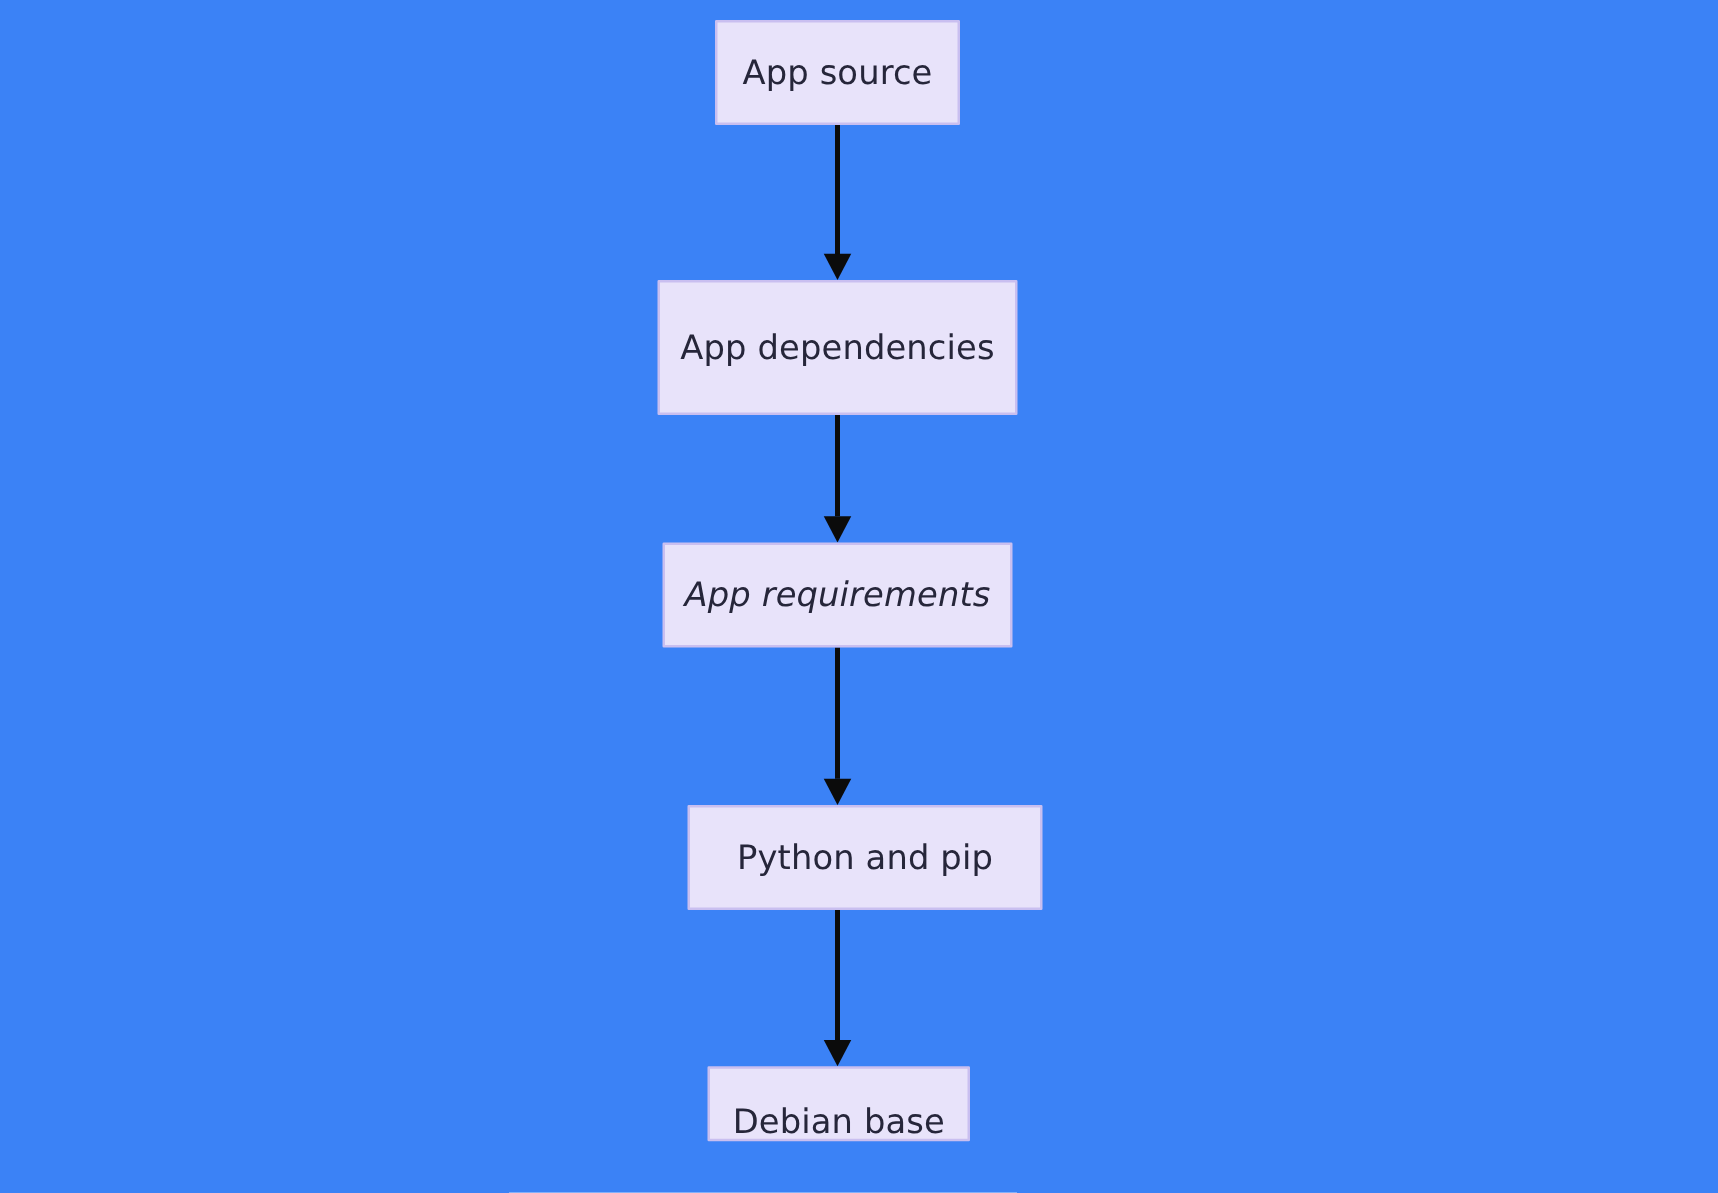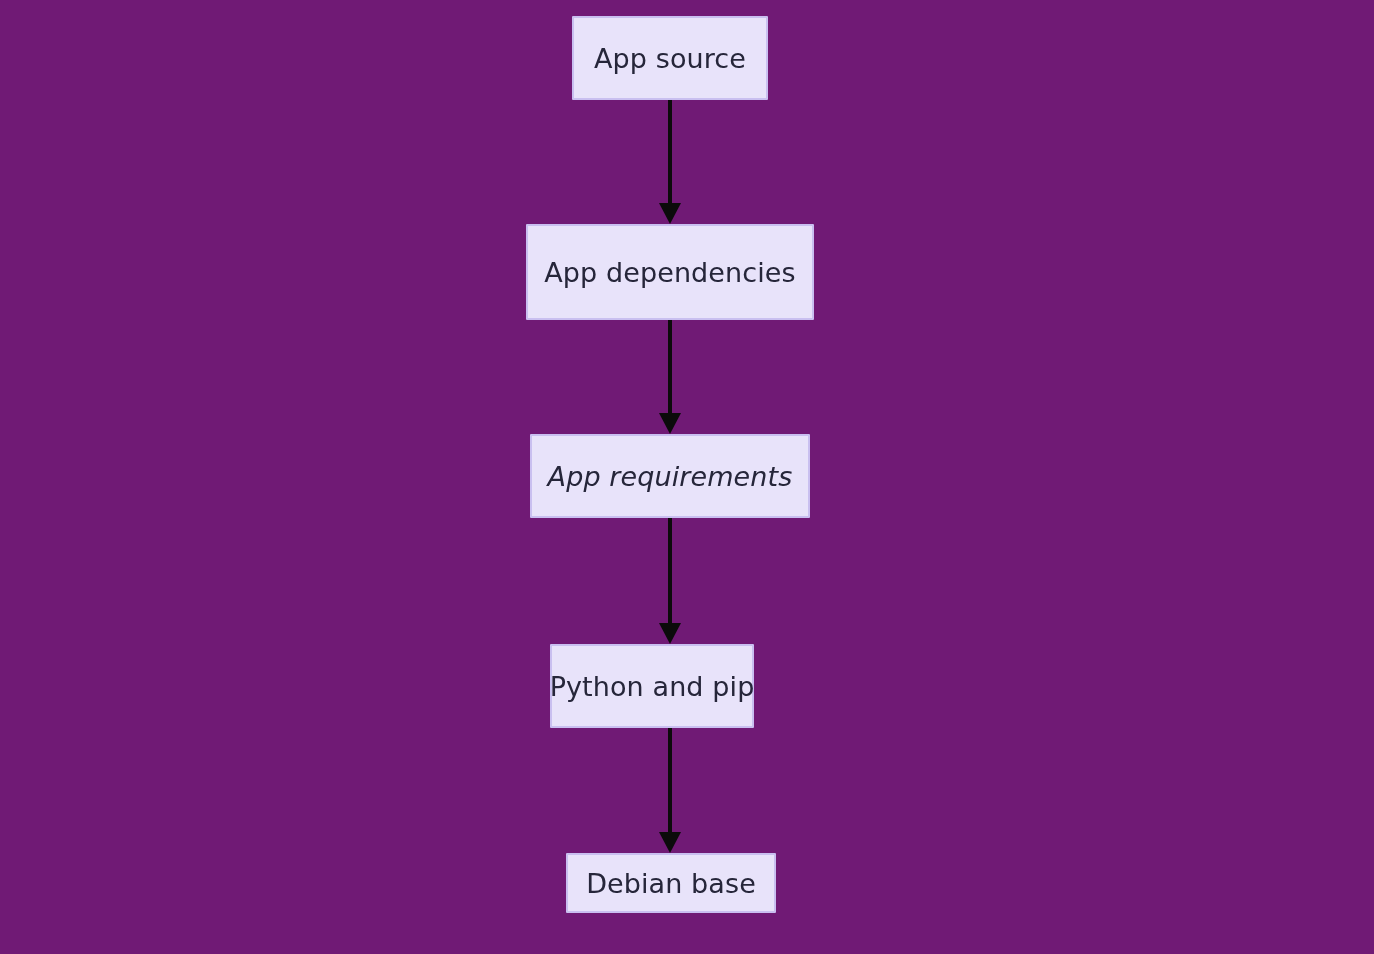--- a/index.html
+++ b/index.html
@@ -10,21 +10,21 @@
   body {
     width: 1374px;
     height: 954px;
     font-family: "DejaVu Sans", sans-serif;
     overflow: hidden;
   }
   #flowchart {
     position: relative;
     width: 1374px;
     height: 954px;
-    background: #701a75;
+    background: #3b82f6;
   }
   .node {
     position: absolute;
     box-sizing: border-box;
     background: #e8e3fa;
     border: 2px solid #c9bff0;
     border-radius: 1px;
     display: flex;
     align-items: center;
     justify-content: center;
@@ -78,29 +78,29 @@
 
   <div class="edge">
     <div class="edge-line" style="left:668px; top:727px; height:105px;"></div>
     <div class="edge-arrow" style="left:659px; top:832px;"></div>
   </div>
 
   <div class="node" id="node-app-source" style="left:572px; top:16px; width:196px; height:84px;">
     <span class="node-label">App source</span>
   </div>
 
-  <div class="node" id="node-app-dependencies" style="left:526px; top:224px; width:288px; height:96px;">
+  <div class="node" id="node-app-dependencies" style="left:526px; top:224px; width:288px; height:108px;">
     <span class="node-label">App dependencies</span>
   </div>
 
   <div class="node" id="node-app-requirements" style="left:530px; top:434px; width:280px; height:84px;font-style:italic;">
     <span class="node-label">App requirements</span>
   </div>
 
-  <div class="node" id="node-python-and-pip" style="left:550px; top:644px; width:204px; height:84px;">
+  <div class="node" id="node-python-and-pip" style="left:550px; top:644px; width:284px; height:84px;">
     <span class="node-label">Python and pip</span>
   </div>
 
-  <div class="node" id="node-debian-base" style="left:566px; top:853px; width:210px; height:60px;">
+  <div class="node" id="node-debian-base" style="left:566px; top:853px; width:210px; height:60px;align-items:flex-end;">
     <span class="node-label">Debian base</span>
   </div>
 
 </div>
 
 </body></html>

